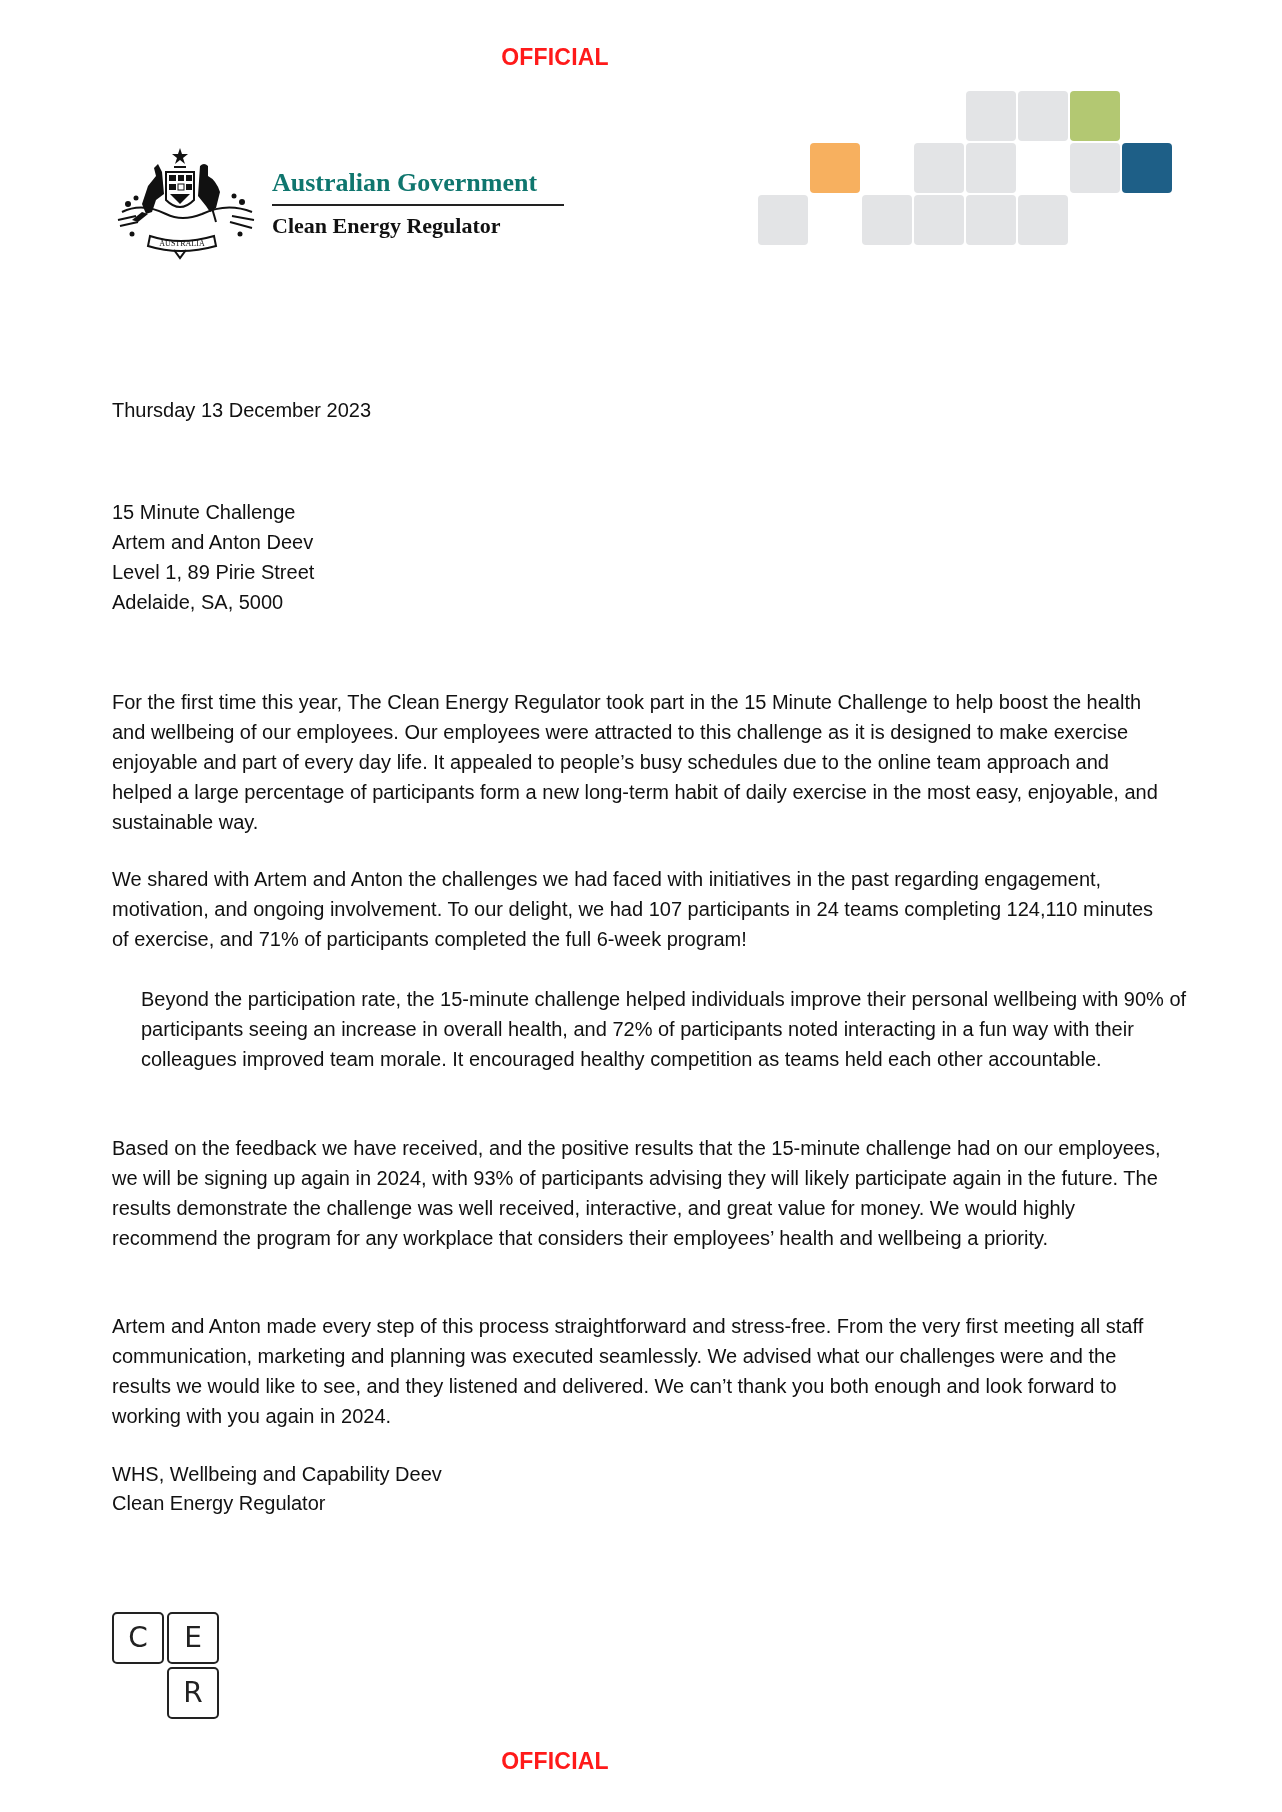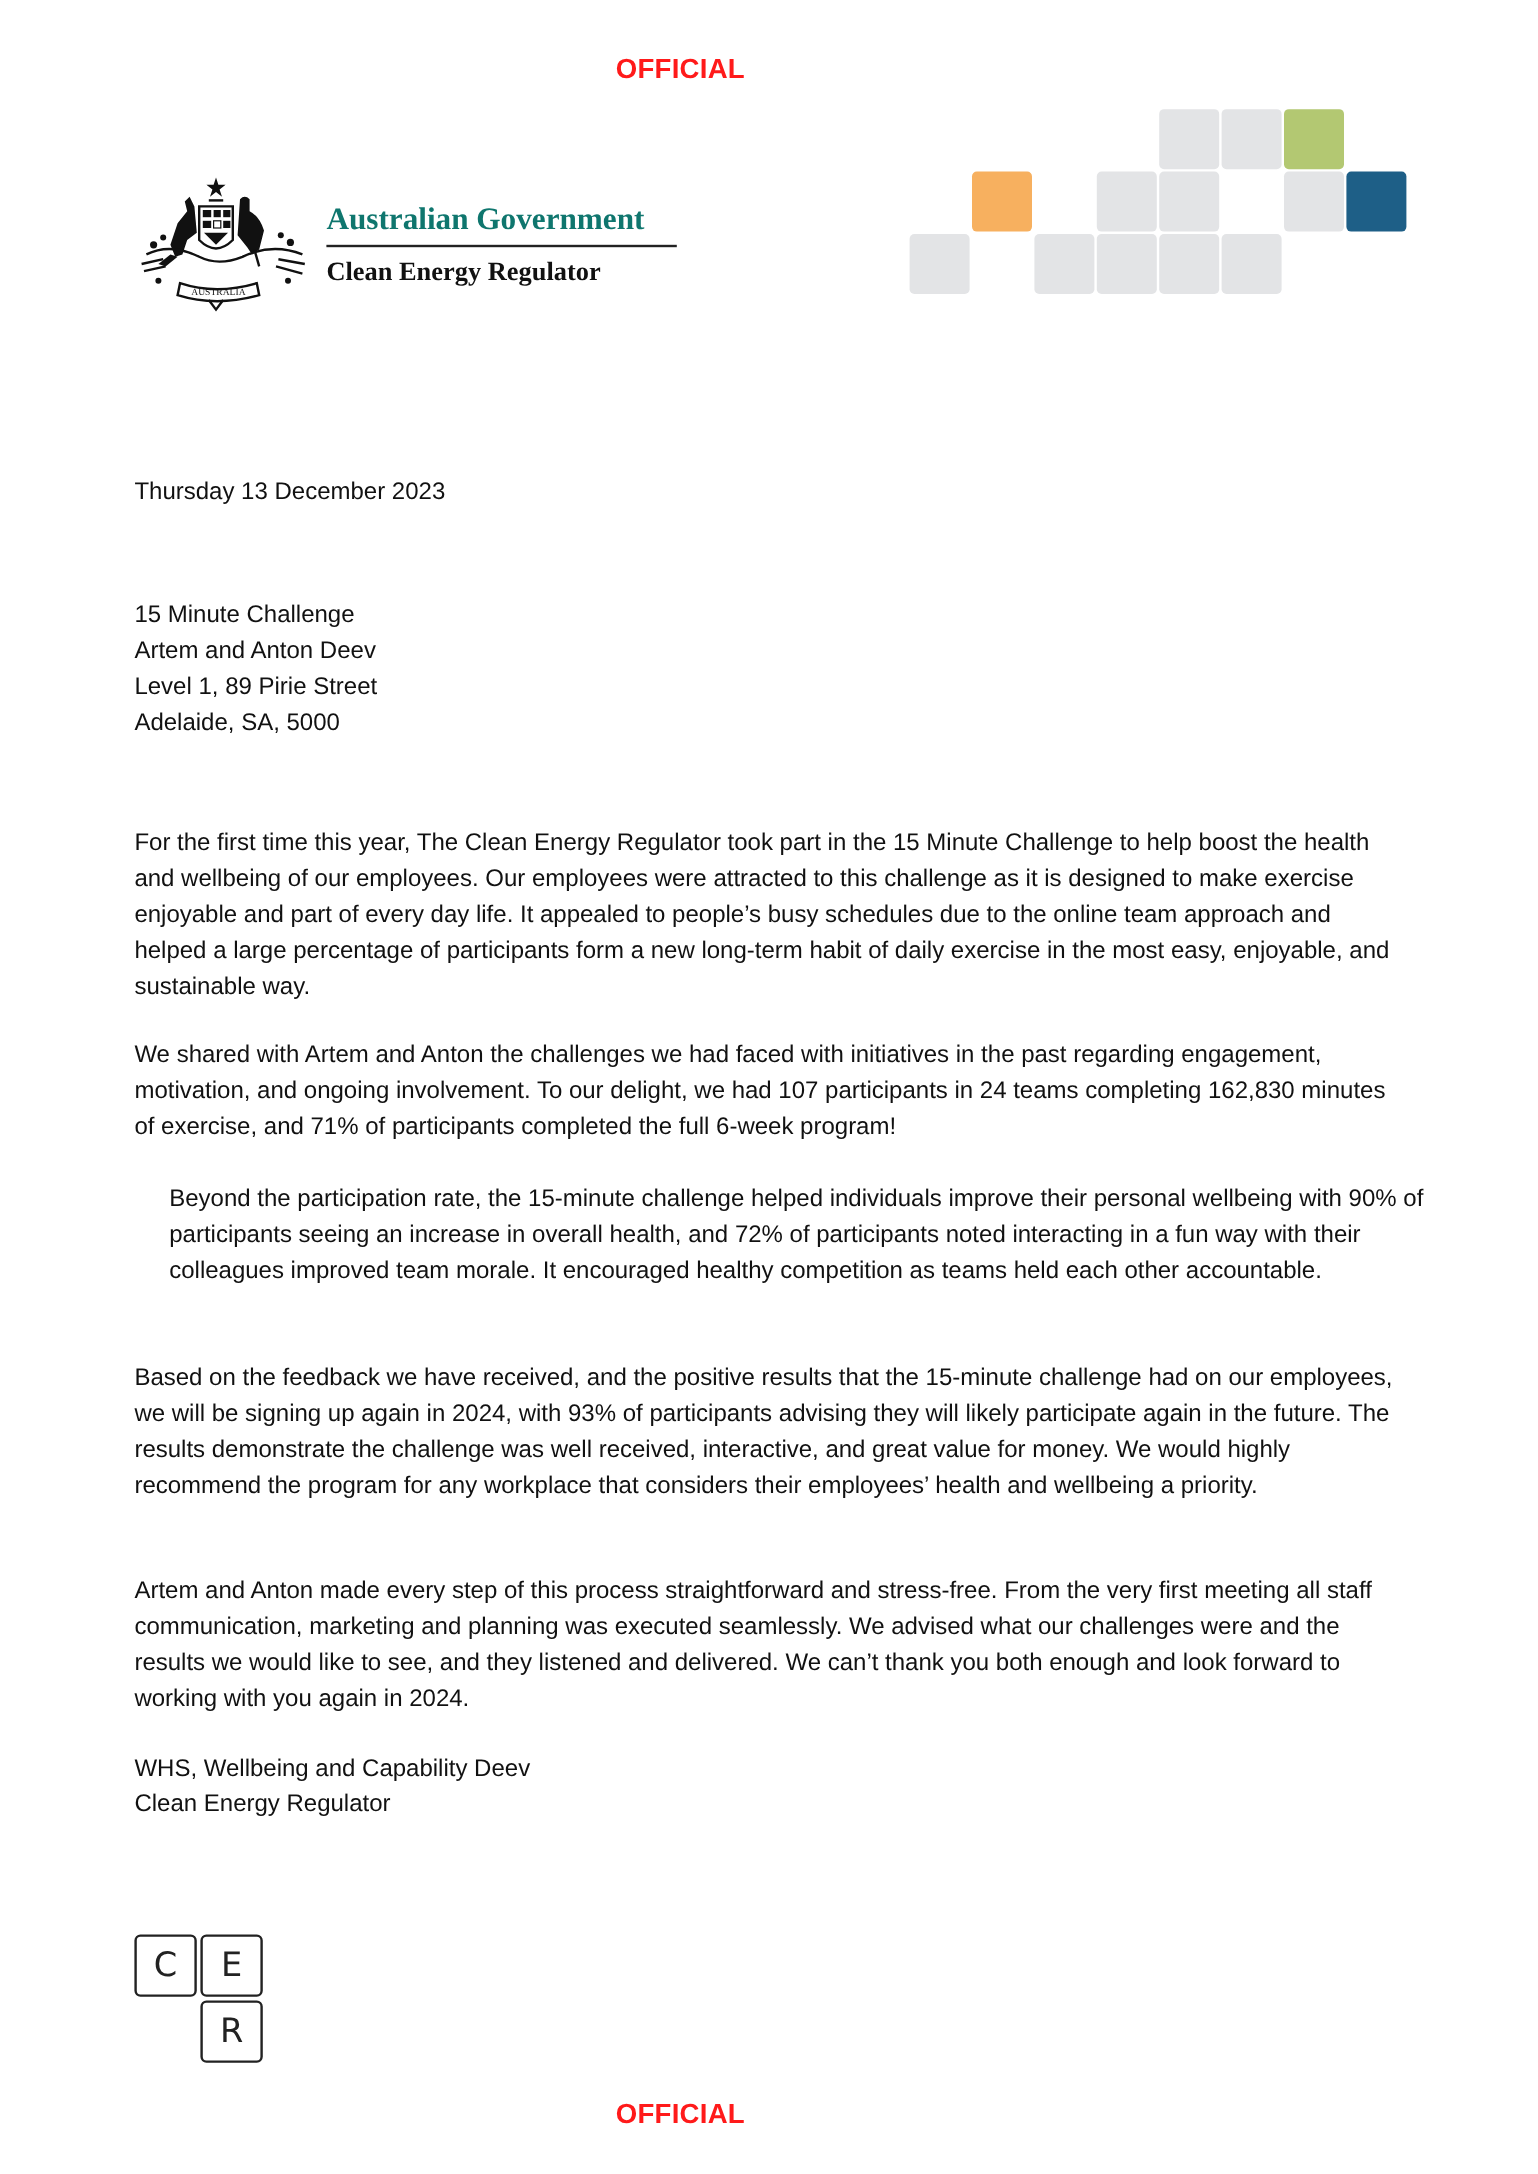--- a/index.html
+++ b/index.html
@@ -1,18 +1,18 @@
 <!DOCTYPE html>
 <html><head>
 <meta charset="utf-8">
 <style>
   html, body { margin:0; padding:0; background:#ffffff; }
   body { width:1282px; height:1812px; position:relative; overflow:hidden;
          font-family:"Liberation Sans", "DejaVu Sans", sans-serif; color:#111; }
-  .official { position:absolute; left:16px; width:1102px; text-align:center;
+  .official { position:absolute; left:4px; width:1102px; text-align:center;
               color:#ff1a1a; font-weight:bold; font-size:23px;
               font-family:"Liberation Sans", sans-serif; letter-spacing:0.2px; }
   .official.top { top:44px; }
   .official.bottom { top:1748px; }
 
   .gov-logo { position:absolute; left:112px; top:142px; width:460px; height:118px; }
   .crest { position:absolute; left:0; top:0; width:150px; height:118px; }
   .gov-text { position:absolute; left:160px; top:26px; }
   .gov-name { font-family:"Liberation Serif", "DejaVu Serif", serif; font-weight:bold;
               font-size:26px; color:#0f766e; white-space:nowrap; }
@@ -113,21 +113,21 @@
 <div class="body-text date">Thursday 13 December 2023</div>
 
 <div class="body-text address">
   <div>15 Minute Challenge</div>
   <div>Artem and Anton Deev</div>
   <div>Level 1, 89 Pirie Street</div>
   <div>Adelaide, SA, 5000</div>
 </div>
 
 <div class="body-text para p1">For the first time this year, The Clean Energy Regulator took part in the 15 Minute Challenge to help boost the health and wellbeing of our employees. Our employees were attracted to this challenge as it is designed to make exercise enjoyable and part of every day life. It appealed to people’s busy schedules due to the online team approach and helped a large percentage of participants form a new long-term habit of daily exercise in the most easy, enjoyable, and sustainable way.</div>
-<div class="body-text para p2">We shared with Artem and Anton the challenges we had faced with initiatives in the past regarding engagement, motivation, and ongoing involvement. To our delight, we had 107 participants in 24 teams completing 162,830 minutes of exercise, and 71% of participants completed the full 6-week program!</div>
+<div class="body-text para p2">We shared with Artem and Anton the challenges we had faced with initiatives in the past regarding engagement, motivation, and ongoing involvement. To our delight, we had 107 participants in 24 teams completing 124,110 minutes of exercise, and 71% of participants completed the full 6-week program!</div>
 <div class="body-text para p3">Beyond the participation rate, the 15-minute challenge helped individuals improve their personal wellbeing with 90% of participants seeing an increase in overall health, and 72% of participants noted interacting in a fun way with their colleagues improved team morale. It encouraged healthy competition as teams held each other accountable.</div>
 <div class="body-text para p4">Based on the feedback we have received, and the positive results that the 15-minute challenge had on our employees, we will be signing up again in 2024, with 93% of participants advising they will likely participate again in the future. The results demonstrate the challenge was well received, interactive, and great value for money. We would highly recommend the program for any workplace that considers their employees’ health and wellbeing a priority.</div>
 <div class="body-text para p5">Artem and Anton made every step of this process straightforward and stress-free. From the very first meeting all staff communication, marketing and planning was executed seamlessly. We advised what our challenges were and the results we would like to see, and they listened and delivered. We can’t thank you both enough and look forward to working with you again in 2024.</div>
 
 <div class="body-text sig">
   <div>WHS, Wellbeing and Capability Deev</div>
   <div>Clean Energy Regulator</div>
 </div>
 
 <div class="cer-logo">

